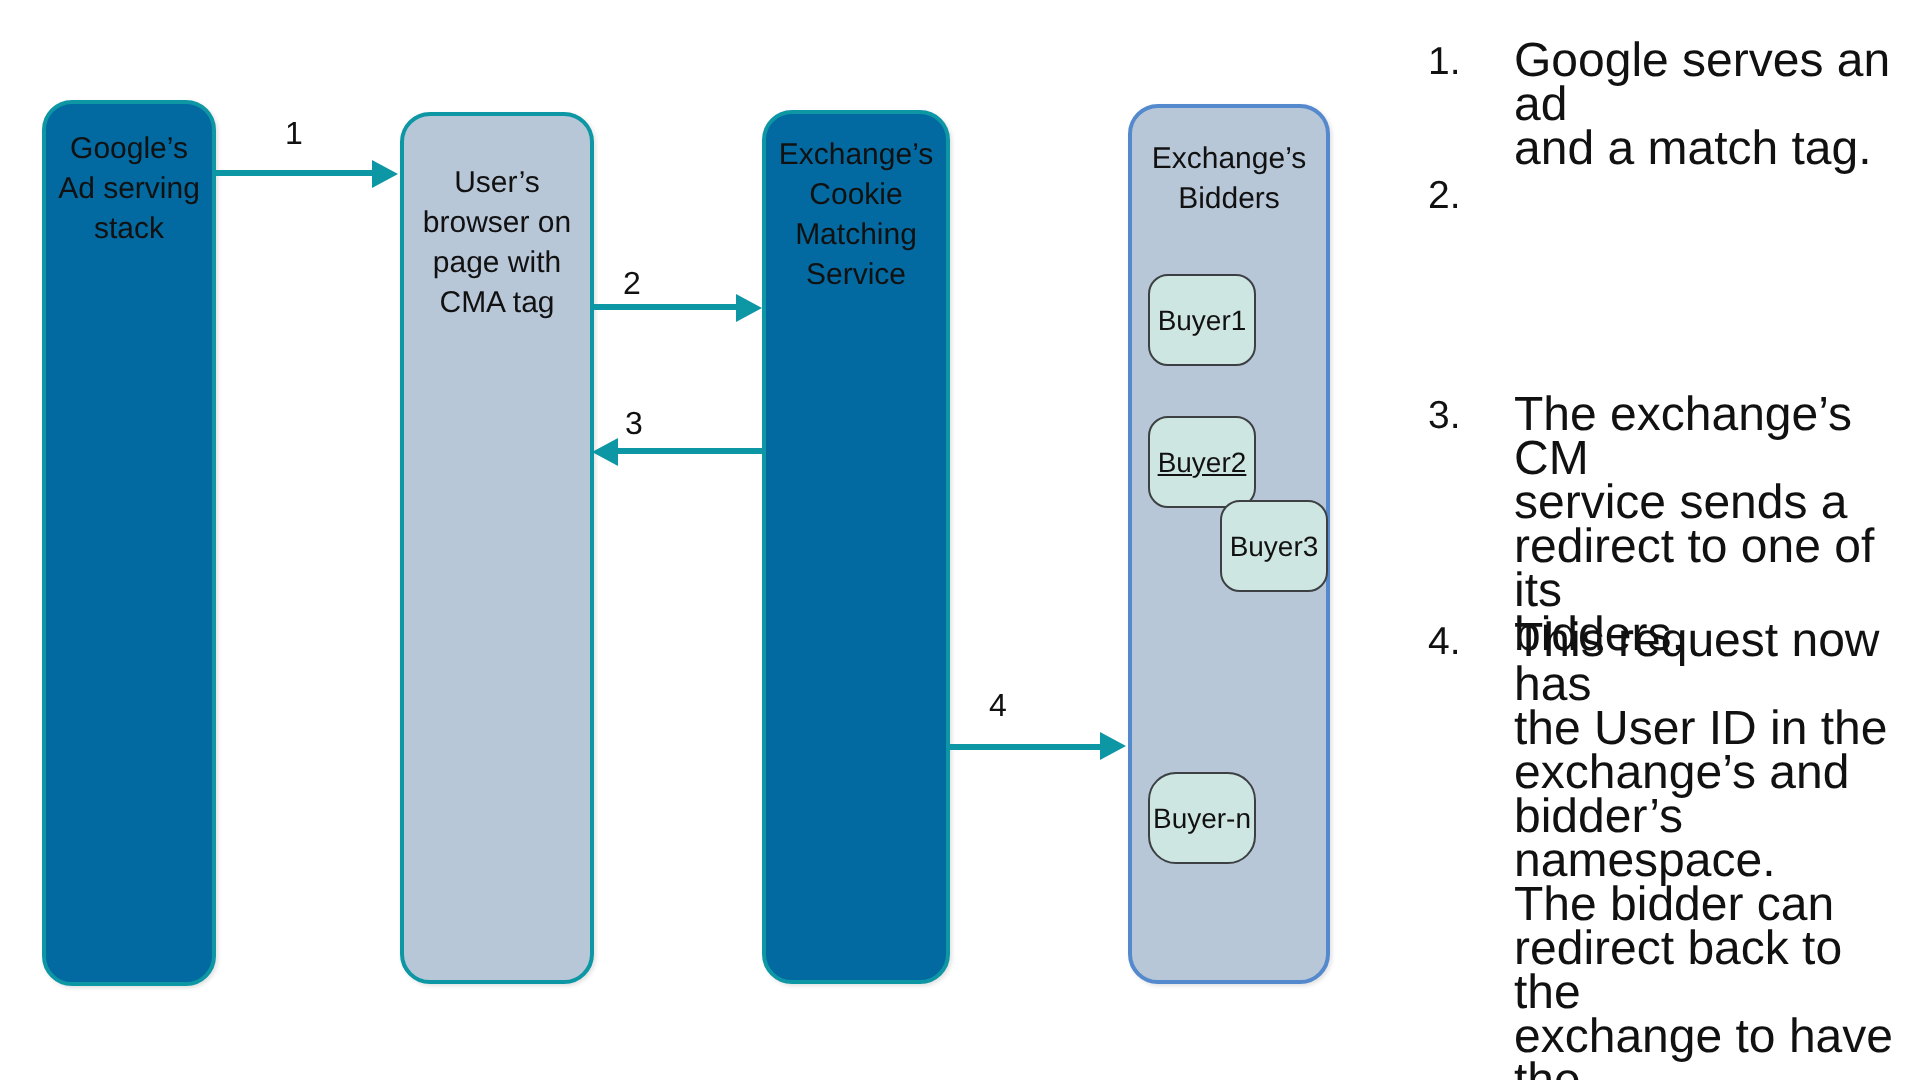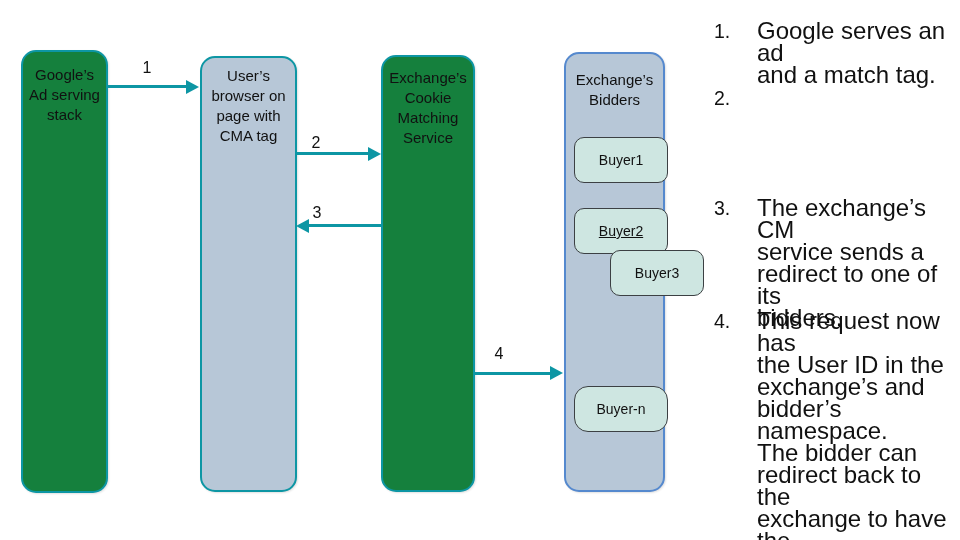--- a/index.html
+++ b/index.html
@@ -5,30 +5,30 @@
   html,body { margin:0; padding:0; background:#ffffff; }
   .stage {
     position:relative; width:960px; height:540px; background:#ffffff;
     font-family:"Liberation Sans", sans-serif; color:#111111; overflow:hidden;
   }
   
   .node {
     position:absolute; box-sizing:border-box; border-radius:15px;
     text-align:center; box-shadow:1px 1px 2px rgba(0,0,0,0.12);
   }
-  .node-green { background:#15803d; border:2px solid #0d96a4; }
+  .node-green { background:#0369a1; border:2px solid #0d96a4; }
   .node-blue  { background:#b7c7d7; border:2px solid #0d96a4; }
   .b1 { left:21px;  top:50px; width:87px;  height:443px; padding-top:13px; }
-  .b2 { left:200px; top:56px; width:97px;  height:436px; padding-top:8px; }
+  .b2 { left:200px; top:56px; width:97px;  height:436px; padding-top:24px; }
   .b3 { left:381px; top:55px; width:94px;  height:437px; padding-top:11px; }
   .b4 { left:564px; top:52px; width:101px; height:440px; padding-top:16px; border-color:#5589ce; }
   .node-title { font-size:15px; line-height:20px; white-space:pre-line; }
   
   .buyer {
-    position:absolute; left:8px; width:94px; height:46px; box-sizing:border-box;
+    position:absolute; left:8px; width:54px; height:46px; box-sizing:border-box;
     background:#cee6e1; border:1.5px solid #3c4043; border-radius:10px;
     display:flex; align-items:center; justify-content:center; font-size:14px;
   }
   .buyer1 { top:83px; }  .buyer2 { top:154px;text-decoration:underline; }
   .buyer3 { top:196px;margin-left:36px; } .buyern { top:332px;border-radius:14px; }
   
   .arrow-line { position:absolute; height:3px; background:#0d96a4; }
   .arrow-head { position:absolute; width:0; height:0;
     border-top:7px solid transparent; border-bottom:7px solid transparent; }
   .arrow-head.right { border-left:13px solid #0d96a4; }

